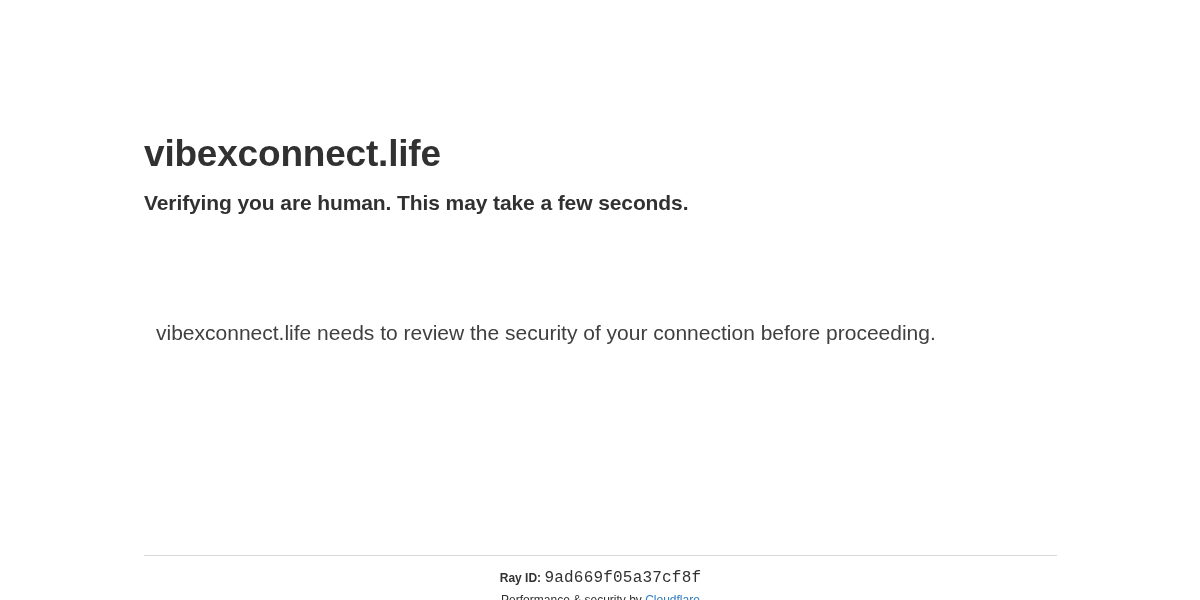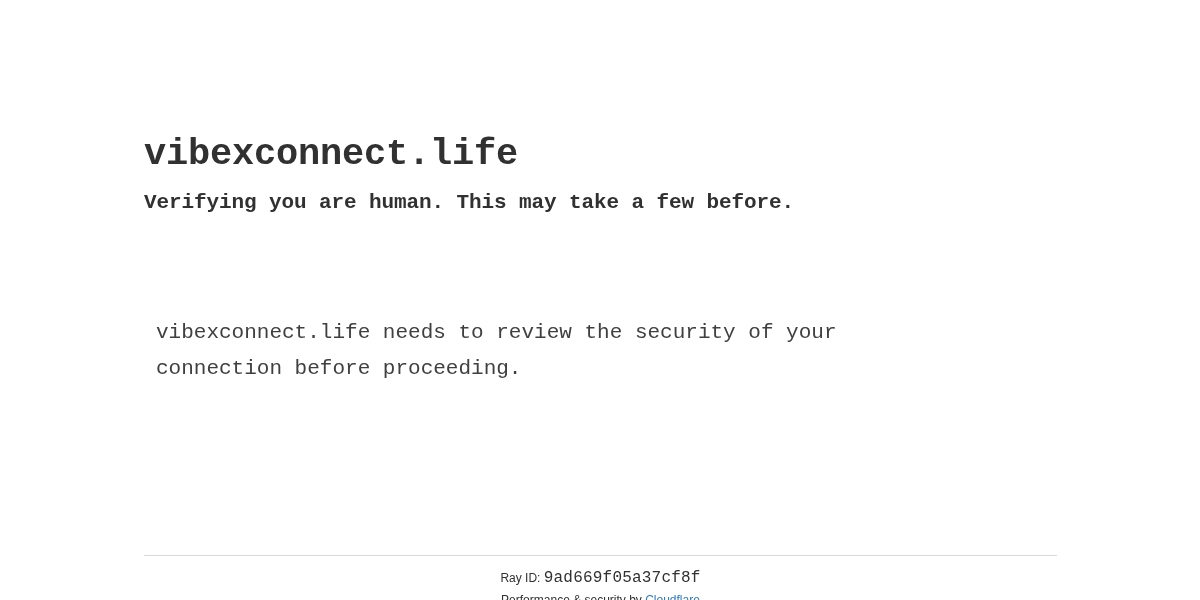--- a/index.html
+++ b/index.html
@@ -19,21 +19,20 @@
     width: 1200px;
     height: 600px;
     box-sizing: border-box;
   }
 
   .content {
     position: absolute;
     left: 144px;
     top: 0;
     width: 913px;
-    font-family: Liberation Mono, monospace;
   }
 
   .site-title {
     margin: 0;
     padding-top: 131px;
     font-size: 37px;
     line-height: 46px;
     font-weight: 700;
     letter-spacing: -0.2px;
     color: #313131;
@@ -81,21 +80,21 @@
   }
 
   .ray-row {
     padding-top: 15px;
     font-size: 12px;
     line-height: 15px;
     color: #313131;
   }
 
   .ray-label {
-    font-weight: 400;
+    font-weight: 700;
     font-family: "Liberation Sans", sans-serif;
   }
 
   .ray-value {
     font-family: "Liberation Mono", monospace;
     font-size: 16px;
     color: #313131;
     letter-spacing: 0.2px;
   }
 
@@ -113,21 +112,21 @@
 </style>
 </head>
 <body>
 
 <div class="page">
 
   <div class="content">
 
     <h1 class="site-title">vibexconnect.life</h1>
 
-    <h2 class="verify-line">Verifying you are human. This may take a few before.</h2>
+    <h2 class="verify-line">Verifying you are human. This may take a few seconds.</h2>
 
     <div class="challenge-slot"></div>
 
     <p class="body-copy">vibexconnect.life needs to review the security of your connection before proceeding.</p>
 
   </div>
 
   <div class="divider"></div>
 
   <div class="footer">

